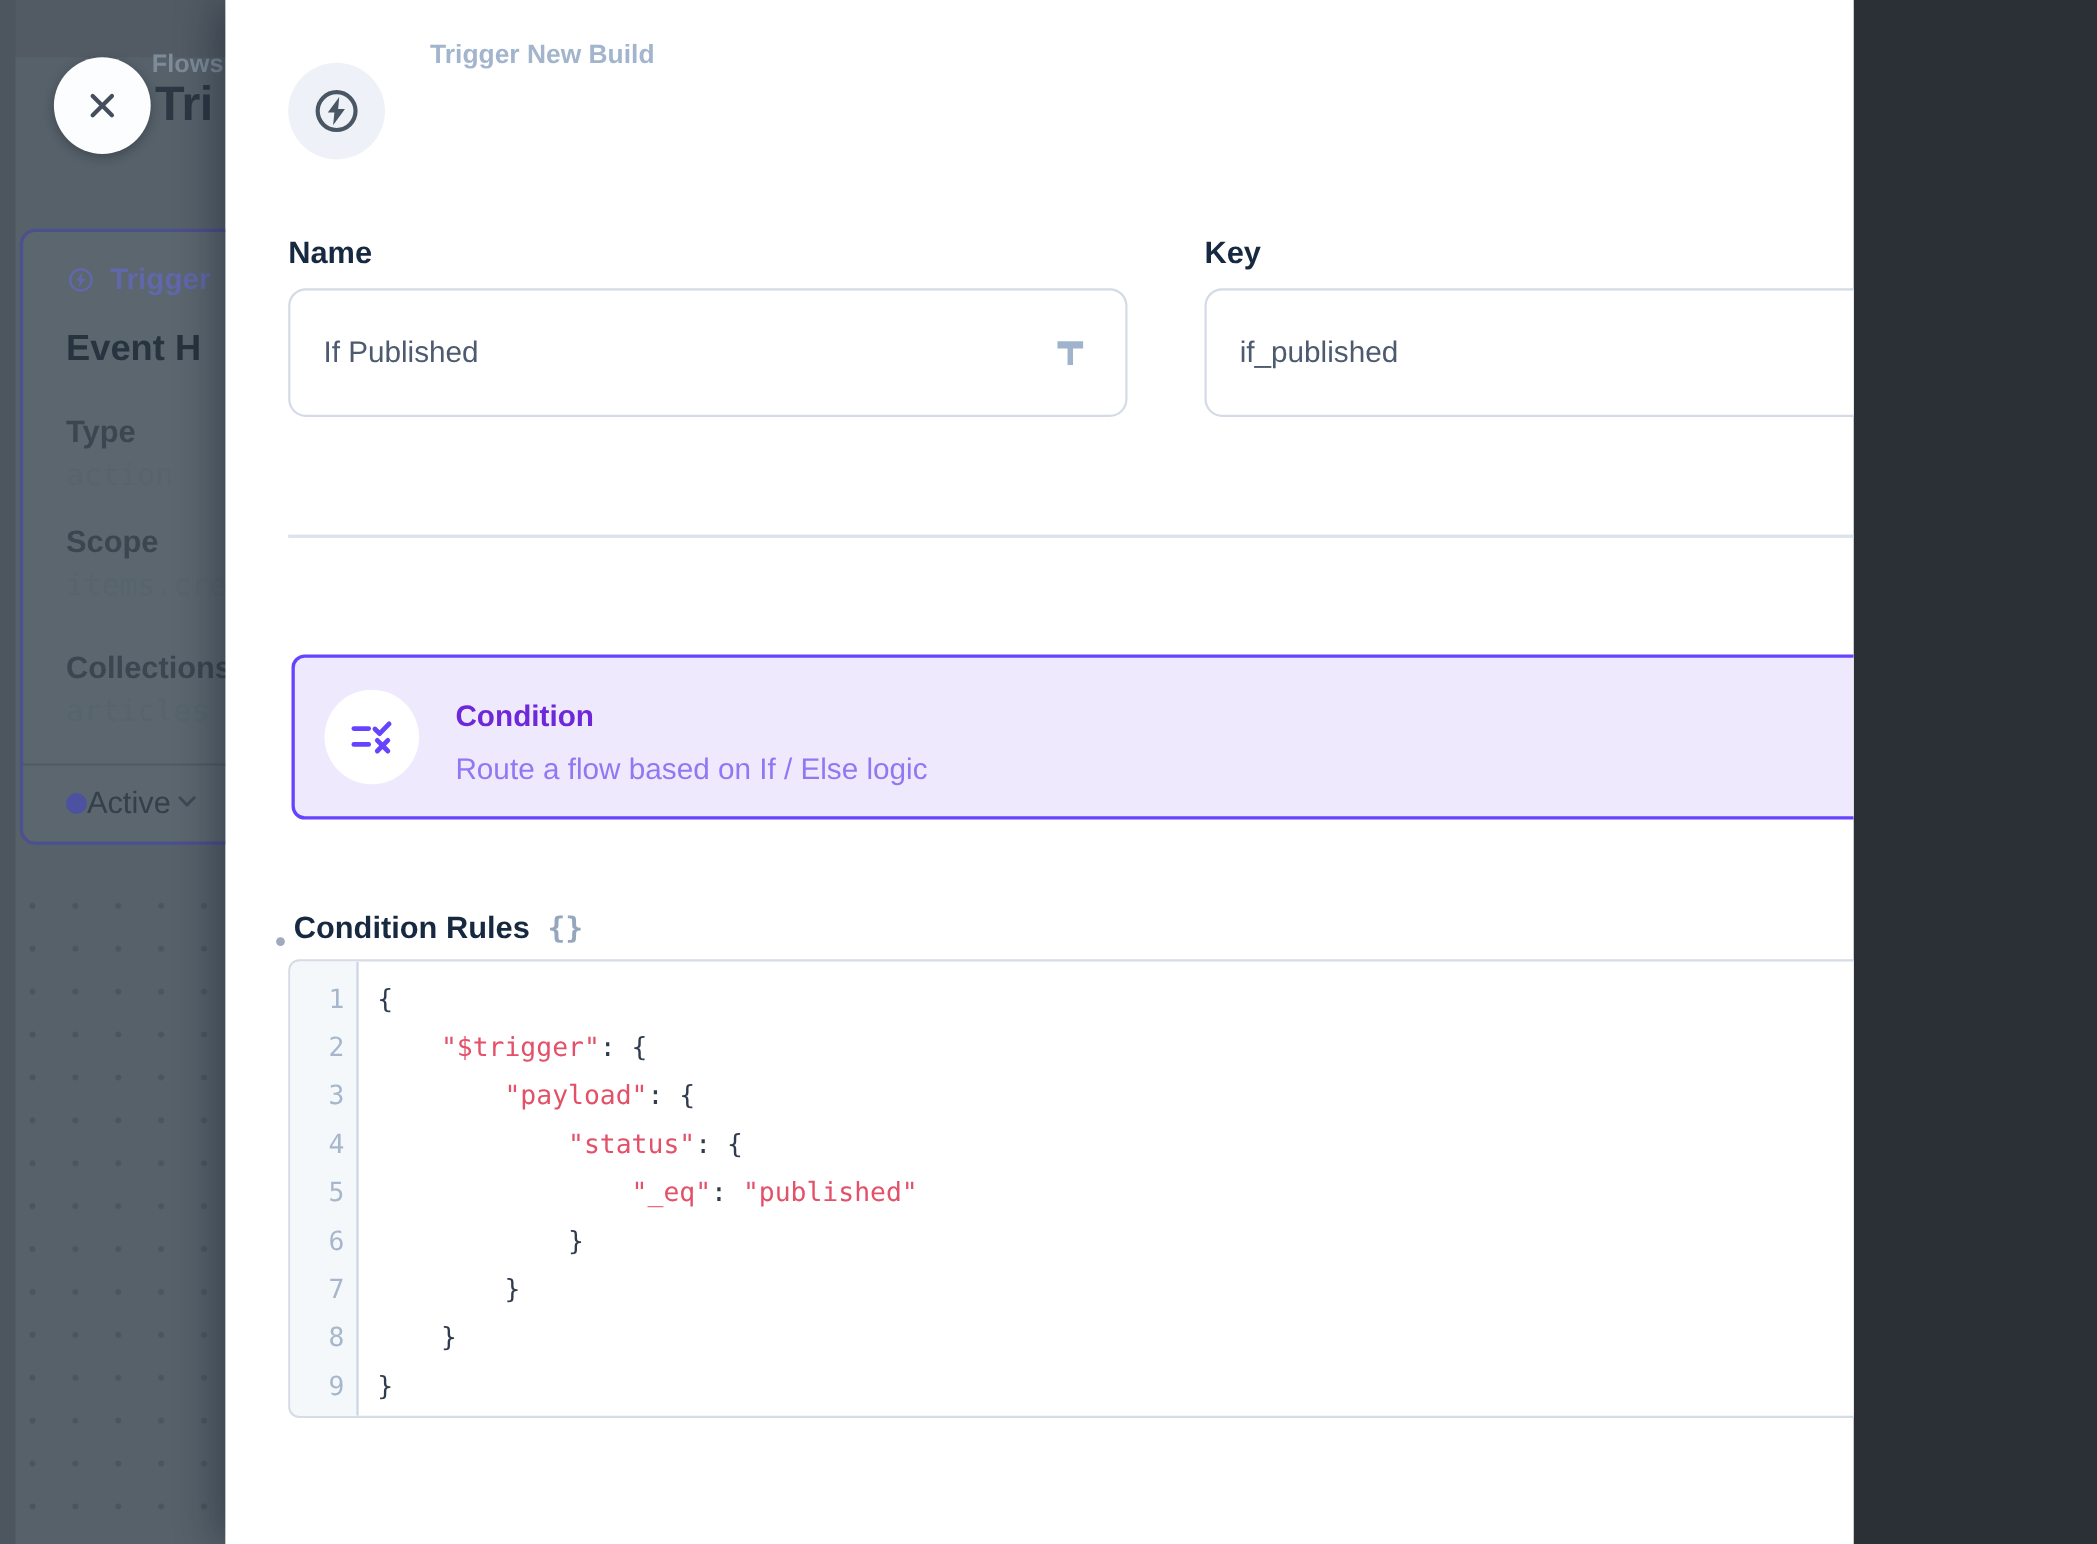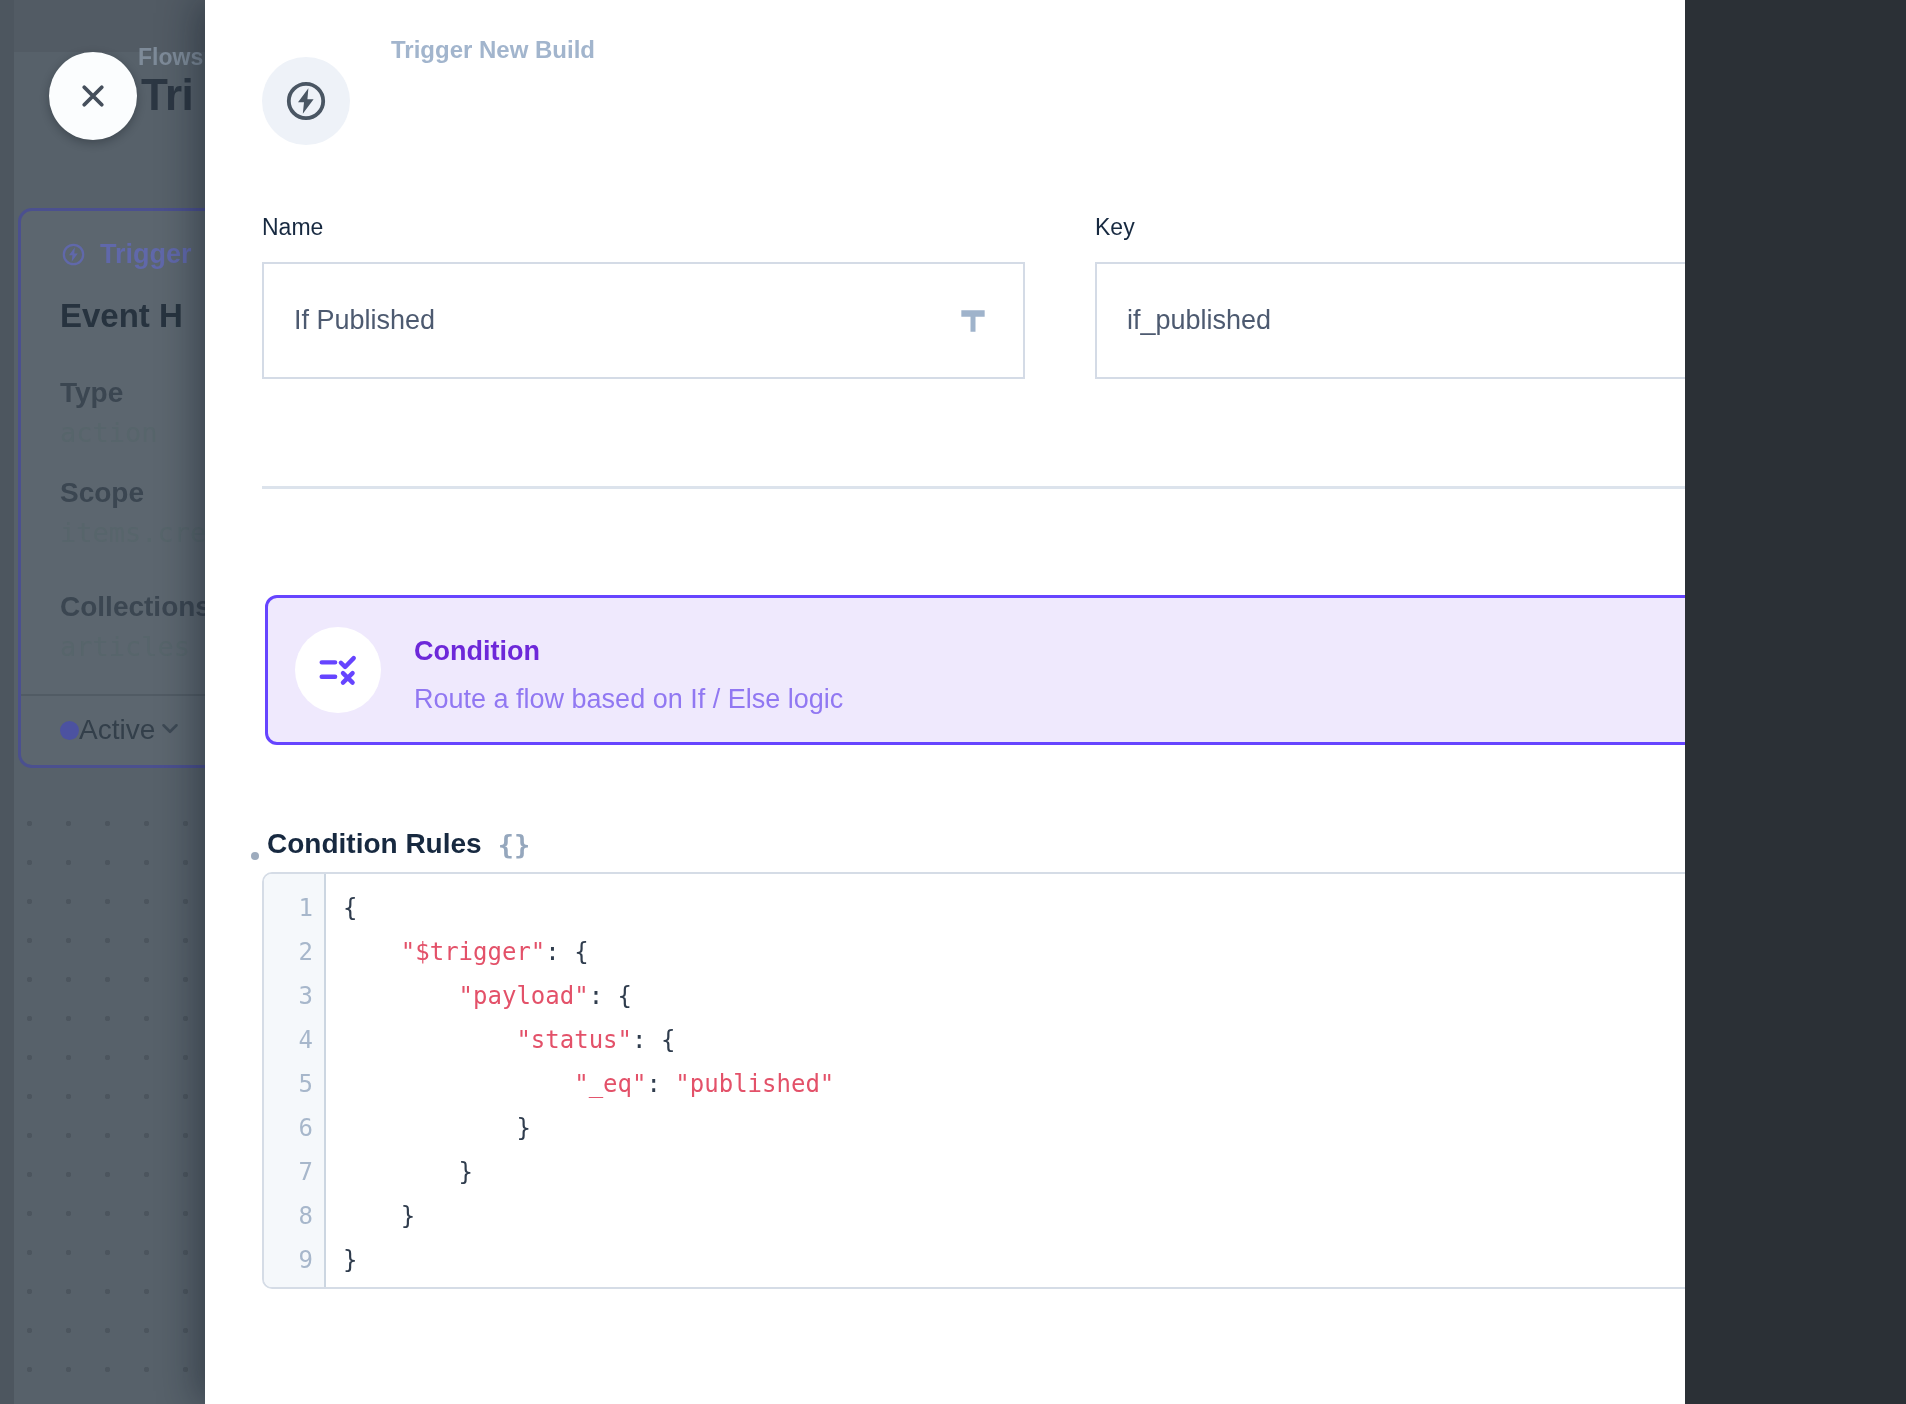--- a/index.html
+++ b/index.html
@@ -41,28 +41,28 @@
   .drawer { position:absolute; left:205px; top:0; width:1701px; height:1404px; background:#ffffff; box-shadow:-8px 0 36px rgba(10,20,30,.42); }
 
   .hdr-icon { position:absolute; left:57px; top:57px; width:88px; height:88px; border-radius:50%; background:#eef2f8; display:grid; place-items:center; color:#4a5663; }
   .hdr-crumb { position:absolute; left:186px; top:36px; font-size:24px; font-weight:600; color:#a2b5cd; white-space:nowrap; }
   .hdr-title { position:absolute; left:184px; top:60px; font-size:45px; font-weight:800; color:#172940; white-space:nowrap; letter-spacing:-0.5px; }
   .confirm-btn {
     position:absolute; left:1553px; top:57px; width:88px; height:88px; border-radius:50%;
     background:#6644ff; border:none; display:grid; place-items:center; color:#ffffff; cursor:pointer;
   }
 
-  .field-label { position:absolute; top:214px; font-size:23px; font-weight:400; color:#172940; }
+  .field-label { position:absolute; top:214px; font-size:28px; font-weight:700; color:#172940; }
   .lbl-name { left:57px; }
   .lbl-key  { left:890px; }
   .field { position:absolute; top:262px; height:117px; }
   .field-name { left:57px;  width:763px; }
   .field-key  { left:890px; width:753px; }
   .text-input {
-    width:100%; height:100%; border:2.5px solid #d4dbe6; border-radius:0; background:#fff;
+    width:100%; height:100%; border:2.5px solid #d4dbe6; border-radius:16px; background:#fff;
     font-family:inherit; font-size:27px; color:#4d5a70; padding:0 66px 0 30px; outline:none;
   }
   .input-icon { position:absolute; right:32px; top:50%; transform:translateY(-50%); color:#9fb3cb; display:grid; place-items:center; }
 
   .divider { position:absolute; left:57px; top:486px; width:1586px; height:3px; background:#dce3ec; }
 
   .cond-panel {
     position:absolute; left:60px; top:595px; width:1583px; height:150px;
     background:#efe9fd; border:3px solid #6644ff; border-radius:12px; cursor:pointer;
   }

